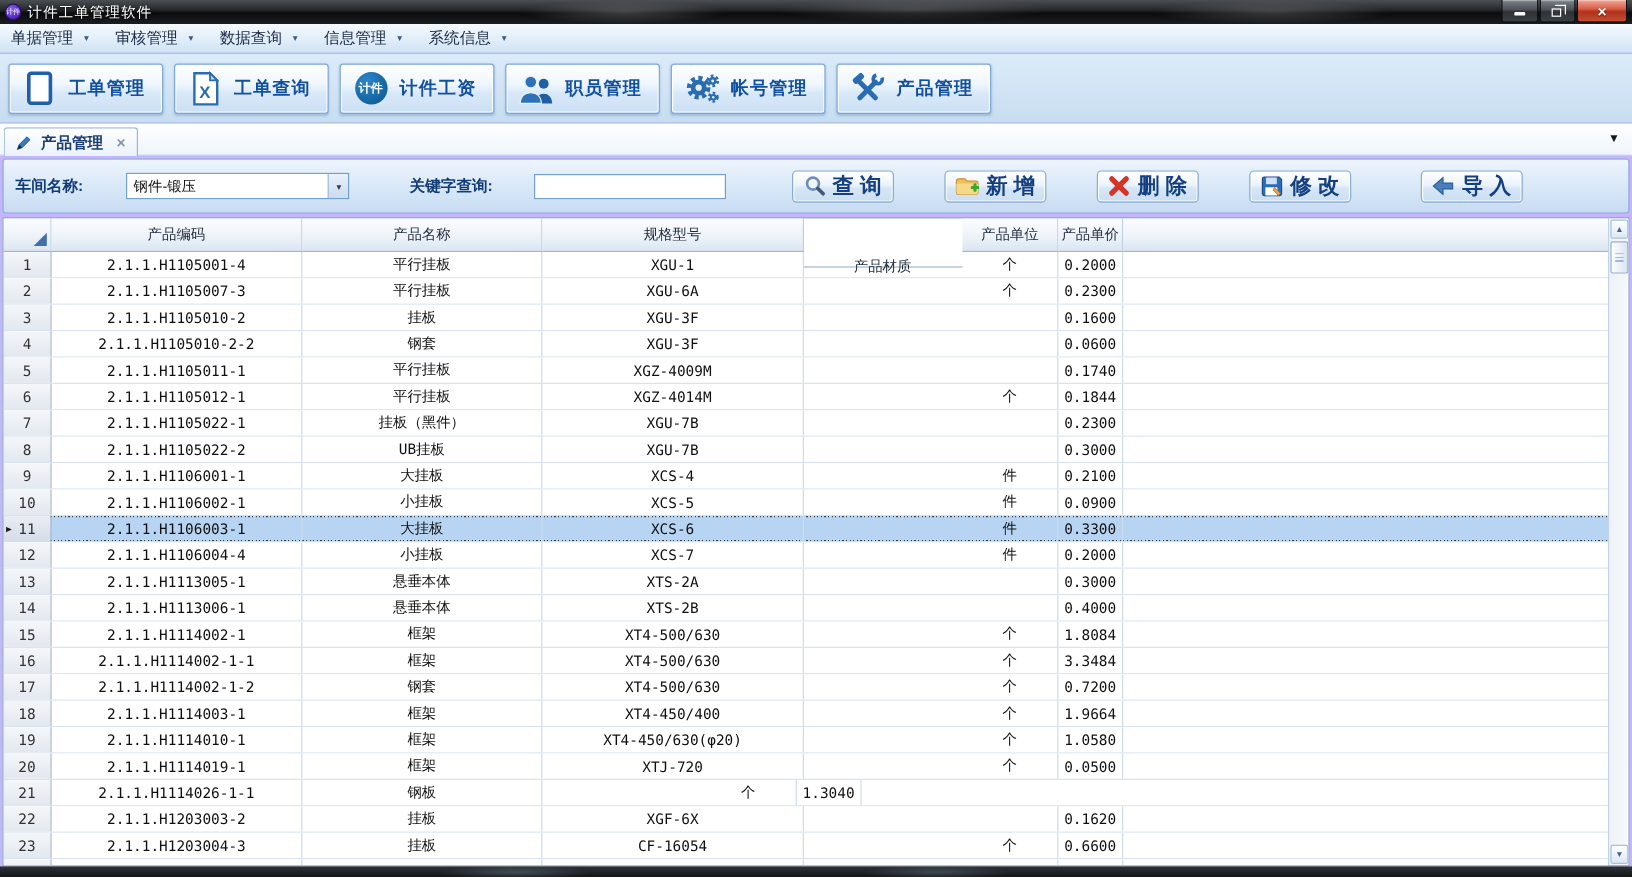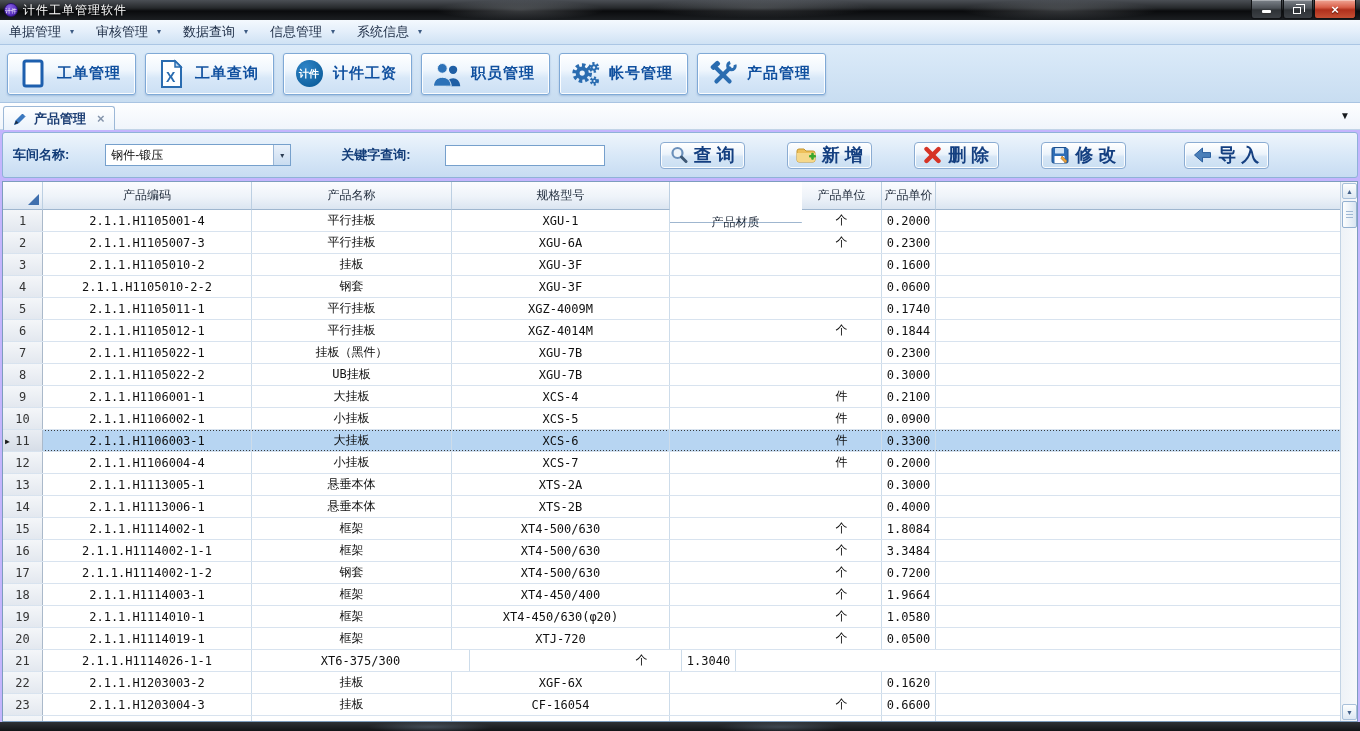--- a/index.html
+++ b/index.html
@@ -596,21 +596,21 @@
             <div class="td c-name">框架</div>
             <div class="td c-spec">XTJ-720</div>
             <div class="td c-material"></div>
             <div class="td c-unit">个</div>
             <div class="td c-price">0.0500</div>
             <div class="td c-filler"></div>
           </div>
           <div class="trow">
             <div class="td c-rowhead">21</div>
             <div class="td c-code">2.1.1.H1114026-1-1</div>
-            <div class="td c-spec">XT6-375/300</div>
+            <div class="td c-name">钢板</div>
             <div class="td c-material"></div>
             <div class="td c-unit">个</div>
             <div class="td c-price">1.3040</div>
             <div class="td c-filler"></div>
           </div>
           <div class="trow">
             <div class="td c-rowhead">22</div>
             <div class="td c-code">2.1.1.H1203003-2</div>
             <div class="td c-name">挂板</div>
             <div class="td c-spec">XGF-6X</div>

